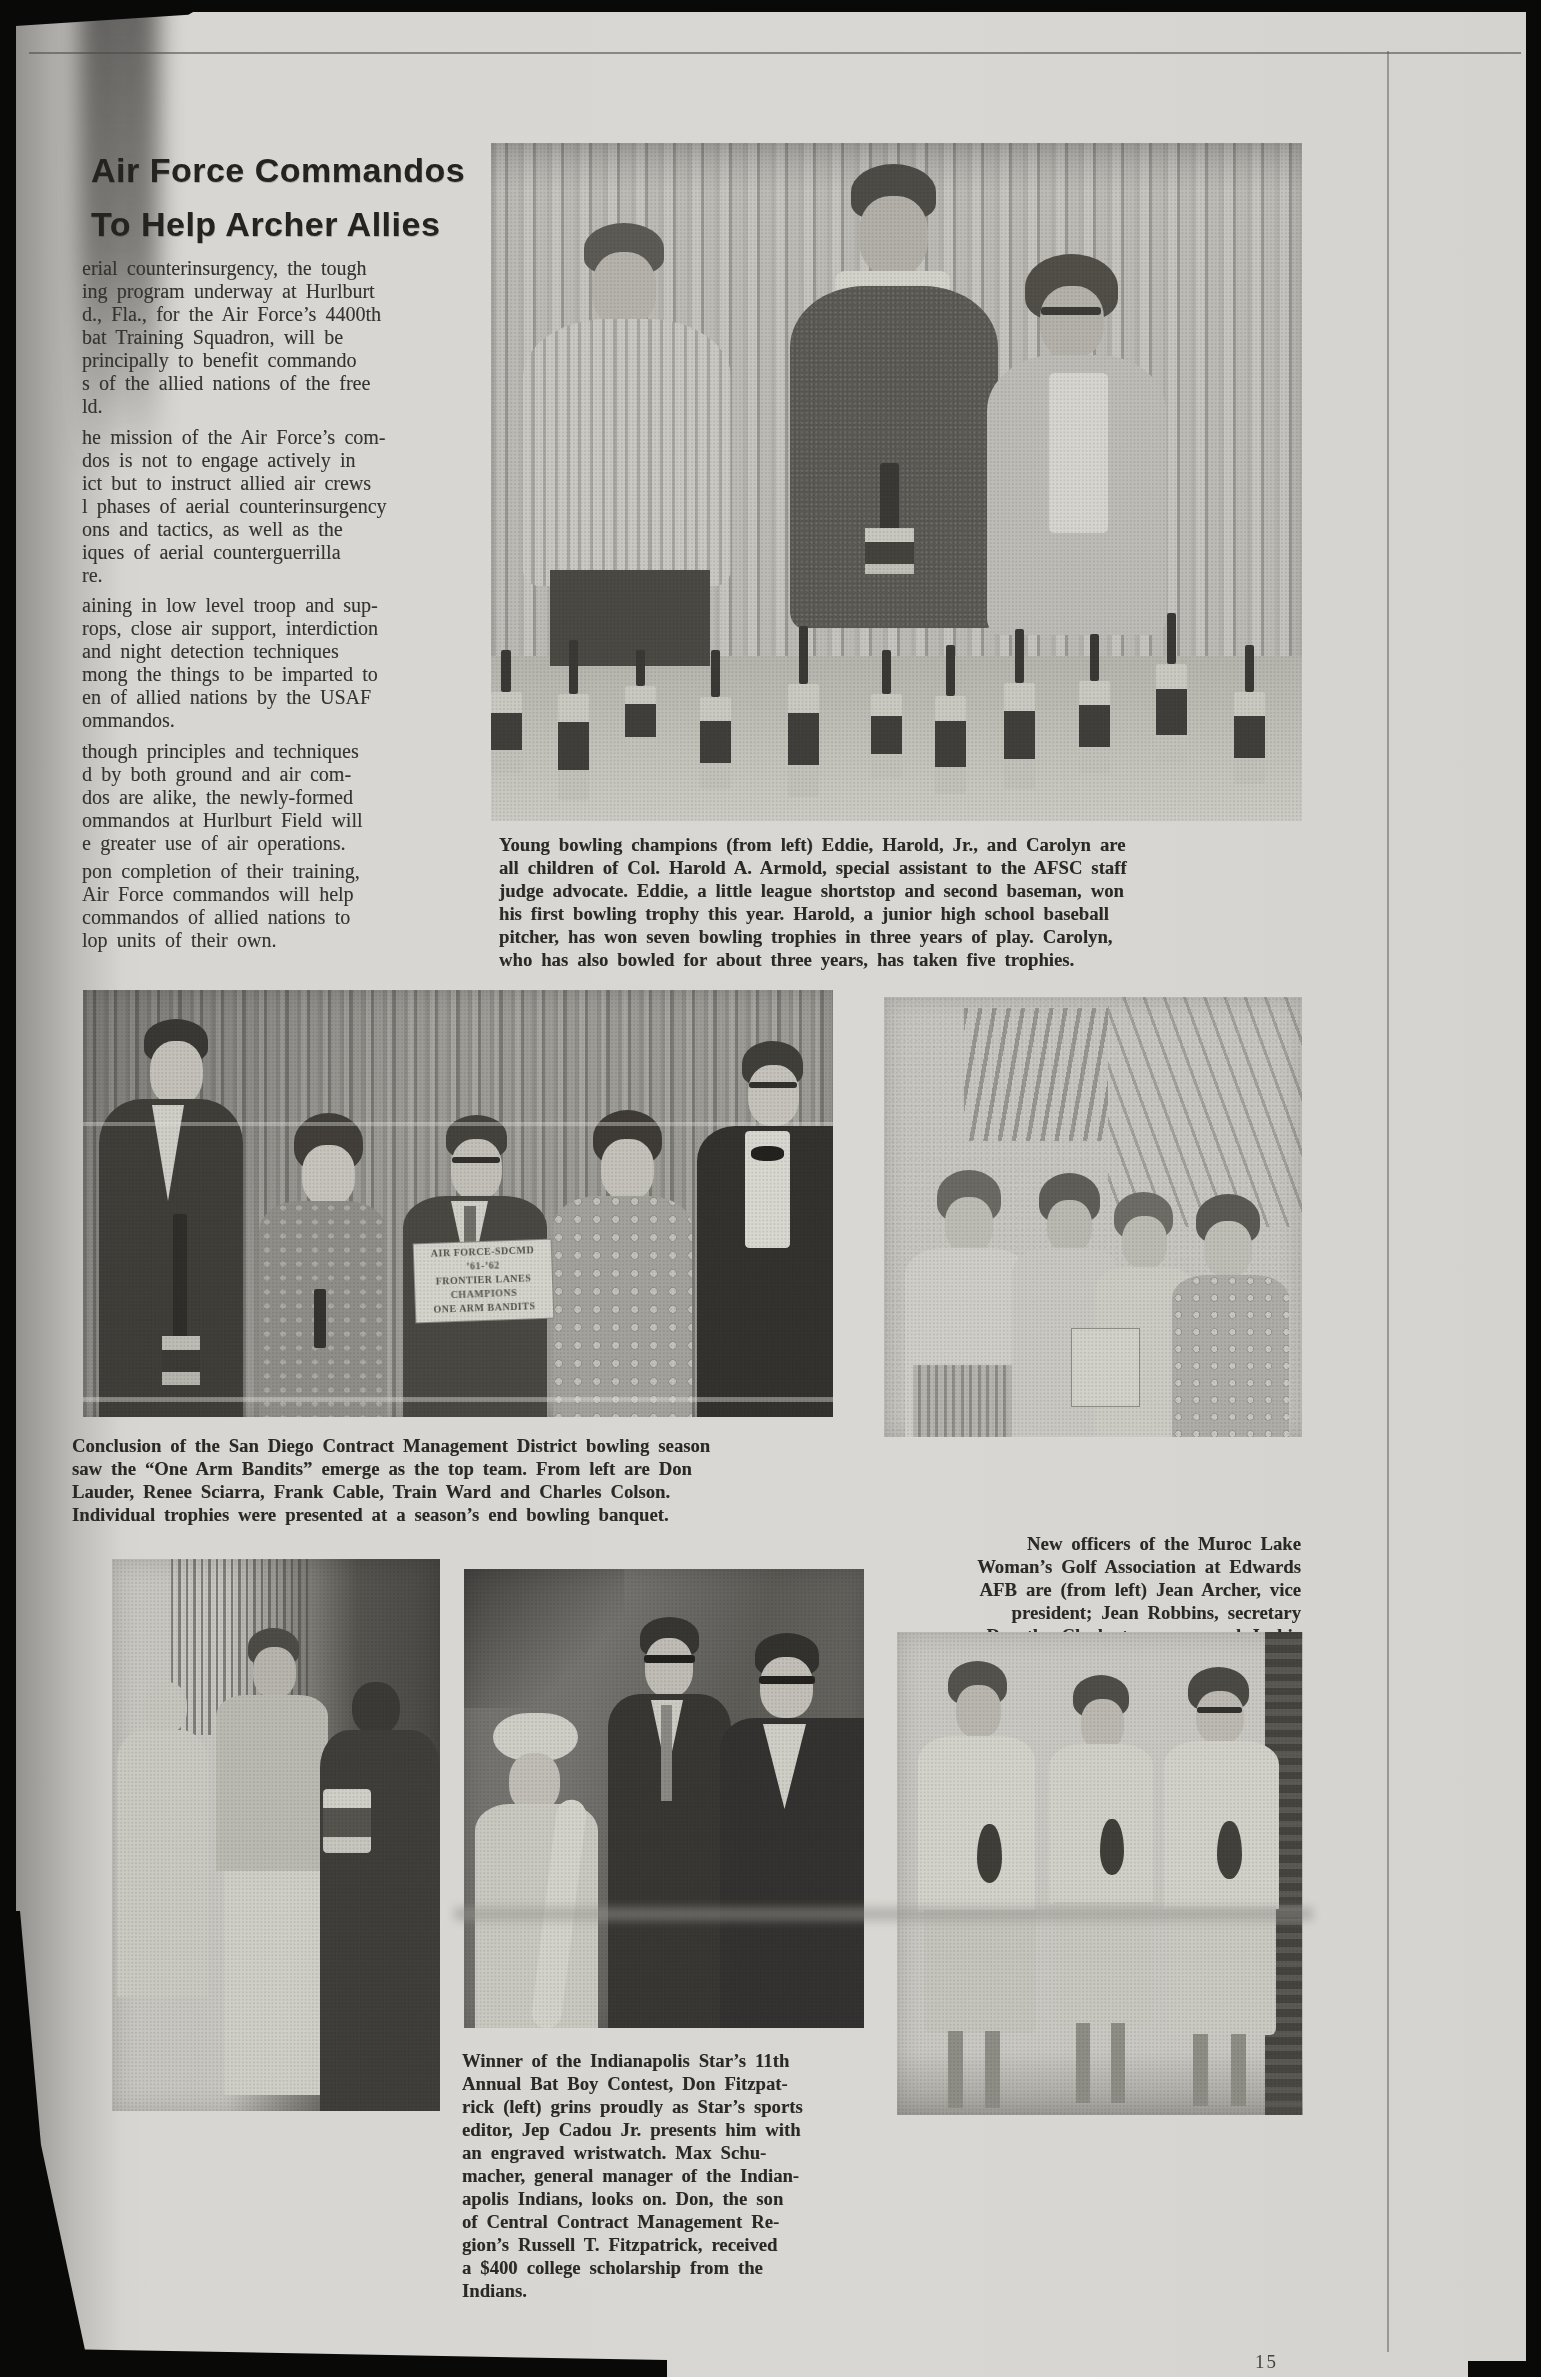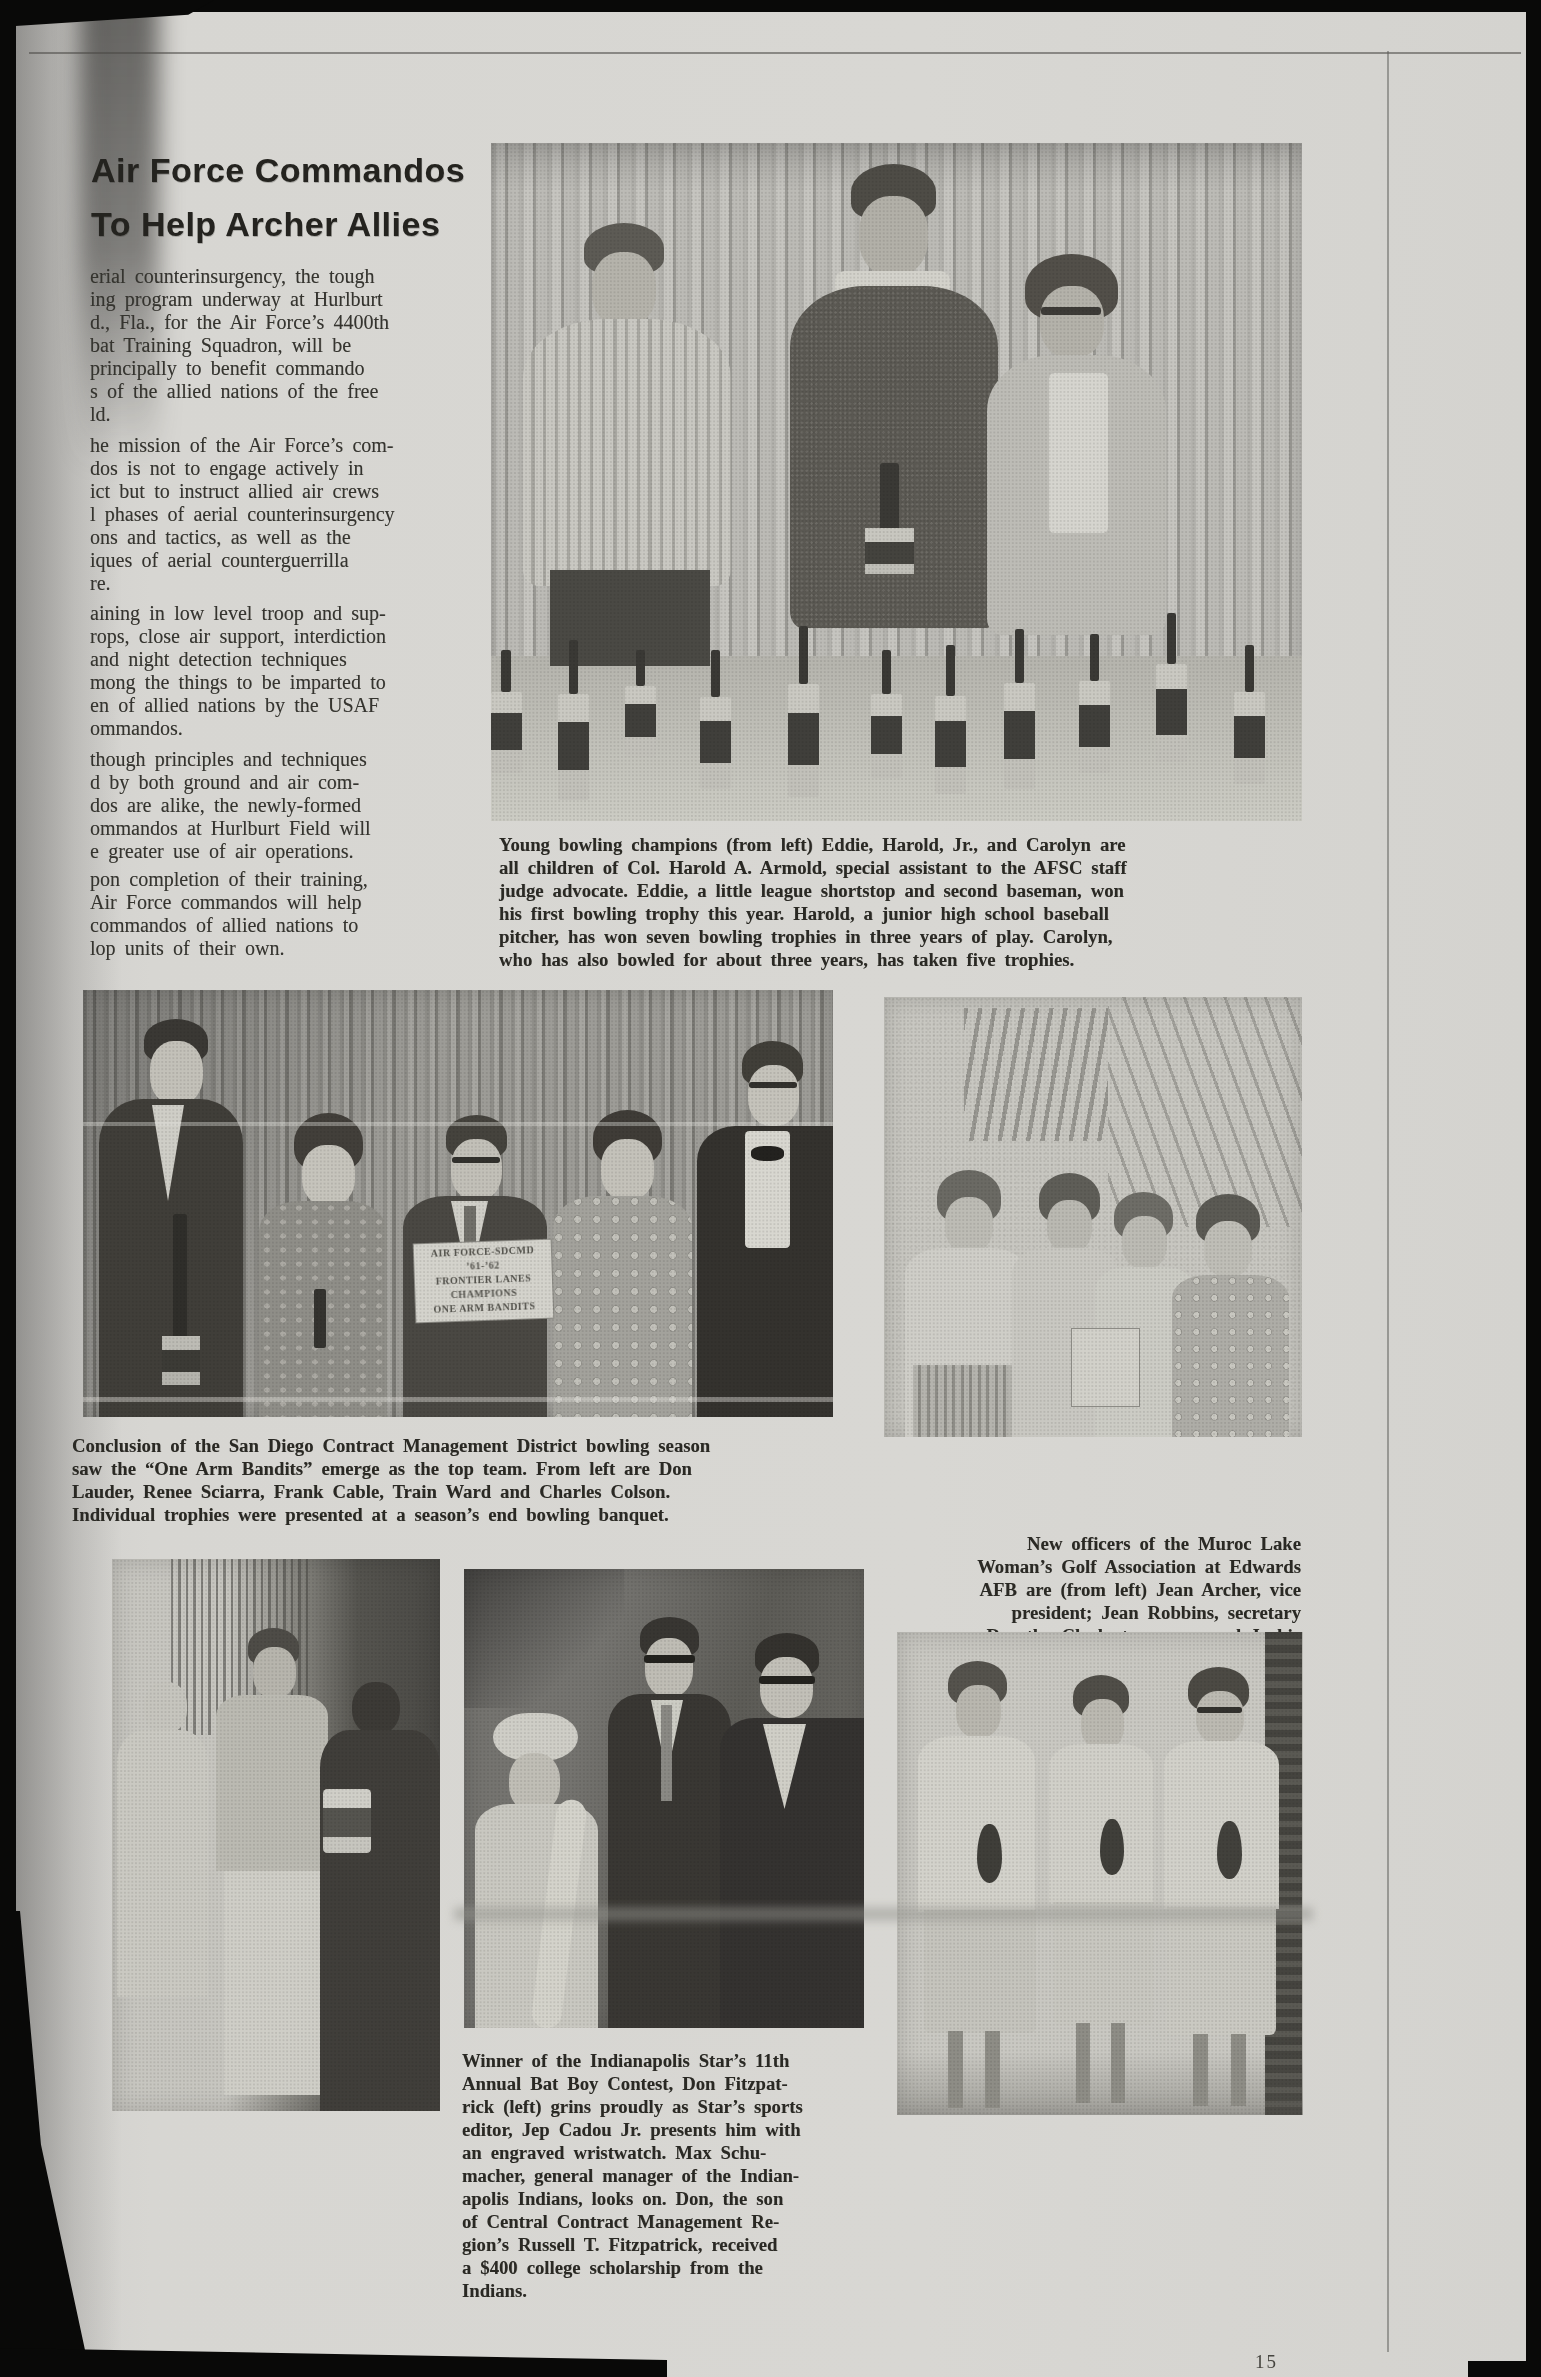--- a/index.html
+++ b/index.html
@@ -16,21 +16,21 @@
             background:linear-gradient(to bottom,rgba(40,39,37,.66),rgba(40,39,37,.5) 55%,rgba(40,39,37,0));
             filter:blur(11.7px);}
   .hrule{position:absolute;left:29px;top:52px;width:1492px;height:1.6px;background:rgba(72,71,67,.55);}
   .vfold{position:absolute;left:1387px;top:51px;width:1.6px;height:2301px;background:rgba(92,91,87,.5);}
   .streak{position:absolute;pointer-events:none;}
   
   .headline{position:absolute;left:91px;top:143px;width:438px;margin:0;
             font-family:"Liberation Sans", sans-serif;font-weight:700;
             font-size:34px;line-height:54px;letter-spacing:0.5px;color:#24231f;
             white-space:pre-line;text-shadow:0.5px 0.5px 0 rgba(36,35,31,.25);}
-  .art{position:absolute;width:422px;margin:12px;font-size:20px;line-height:23px;
+  .art{position:absolute;width:422px;margin:4px;font-size:20px;line-height:23px;
        color:#35342f;white-space:pre-line;word-spacing:4.3px;
        text-shadow:0.3px 0.3px 0 rgba(43,42,38,.3);}
   
   .cap{position:absolute;margin:0;font-weight:700;font-size:18.7px;line-height:23px;
        color:#2a2924;white-space:pre-line;word-spacing:4.3px;
        text-shadow:0.3px 0.3px 0 rgba(36,35,30,.3);}
   
   .ph{position:absolute;overflow:hidden;box-shadow:inset 0 0 24.6px rgba(0,0,0,.16);}
   .ph::after{content:"";position:absolute;inset:0;pointer-events:none;
              background-image:radial-gradient(rgba(24,23,21,.2) 0.5px,transparent 0.8px);

